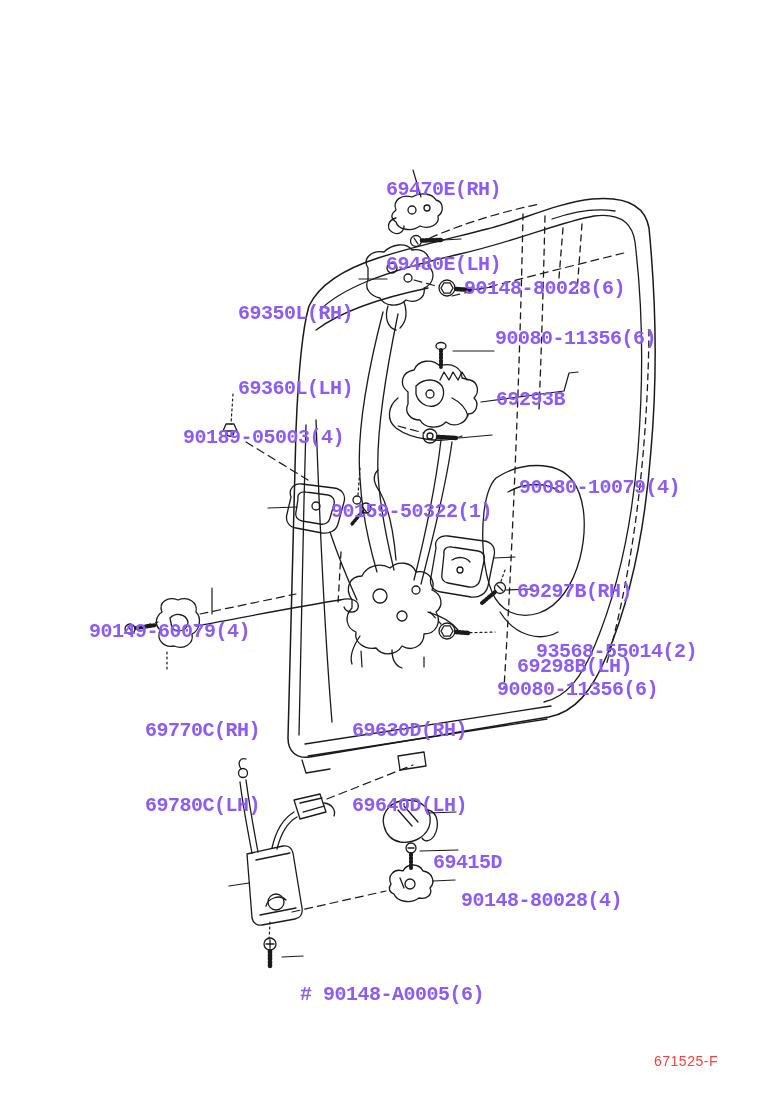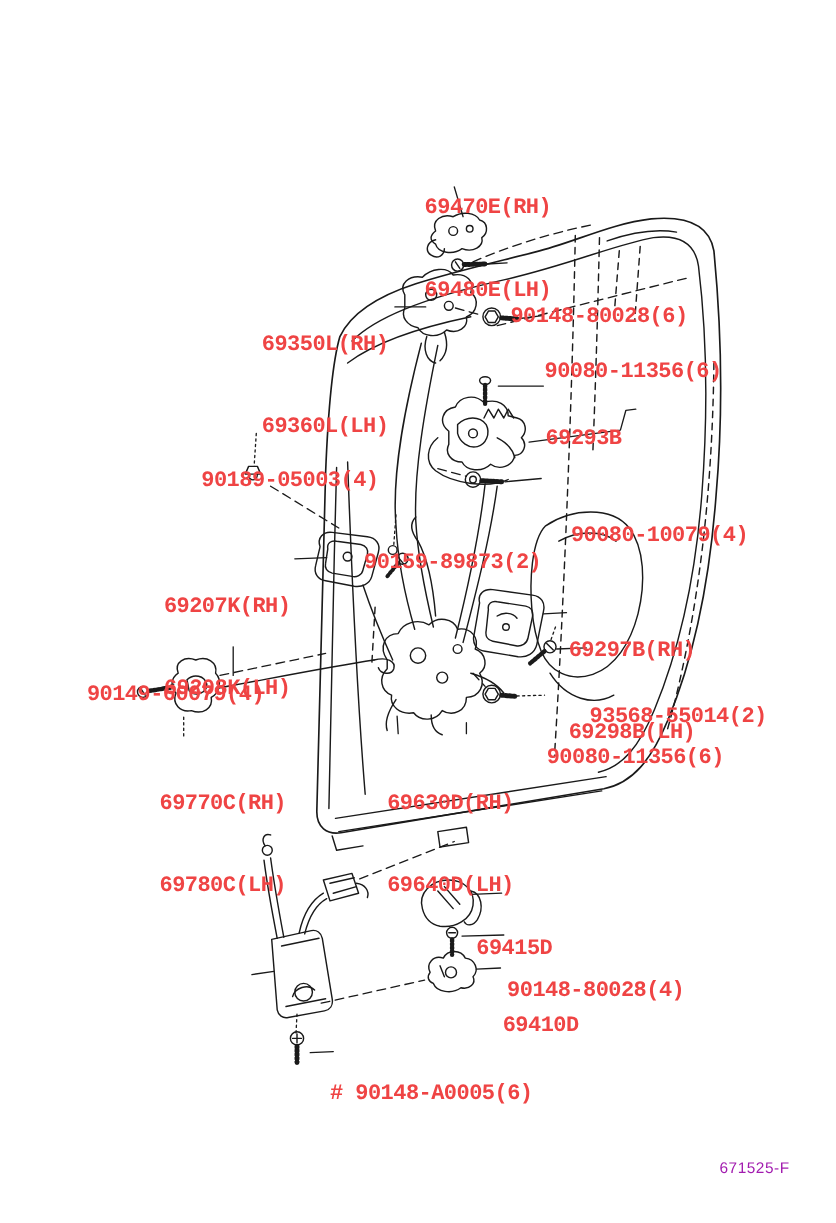--- a/index.html
+++ b/index.html
@@ -7,28 +7,28 @@
     position:relative;
     width:760px;height:1112px;
     background:#ffffff;
     overflow:hidden;
     font-family:"Liberation Mono", monospace;
   }
   #art{position:absolute;left:0;top:0;}
   .lbl{
     position:absolute;
     font:700 20px/25px "Liberation Mono", monospace;
-    color:#ef4444;
+    color:#8b5cf6;
     letter-spacing:-0.5px;
     white-space:pre;
   }
   .doccode{
     position:absolute;
     font:400 14px/16px "Liberation Sans", sans-serif;
-    color:#a21caf;
+    color:#ef4444;
     letter-spacing:0.5px;
   }
 </style>
 </head>
 <body>
 
 <div id="page">
 
   <svg id="art" width="760" height="1112" viewBox="0 0 760 1112" fill="none" stroke="#1a1a1a" stroke-width="1.3" stroke-linecap="round" stroke-linejoin="round">
 
@@ -283,34 +283,30 @@
 
   <div class="lbl" style="left:183px;top:375px">
     <div>90189-05003(4)</div>
   </div>
 
   <div class="lbl" style="left:519px;top:425px">
     <div>90080-10079(4)</div>
   </div>
 
   <div class="lbl" style="left:331px;top:449px">
-    <div>90159-89873(2)</div>
-  </div>
-
-  <div class="lbl" style="left:149px;top:489px">
-    <div>69207K(RH)</div>
-    <div>69208K(LH)</div>
-  </div>
+    <div>90159-50322(1)</div>
+  </div>
+
 
   <div class="lbl" style="left:517px;top:529px">
     <div>69297B(RH)</div>
     <div>69298B(LH)</div>
   </div>
 
-  <div class="lbl" style="left:79px;top:569px">
+  <div class="lbl" style="left:89px;top:569px">
     <div>90149-60079(4)</div>
   </div>
 
   <div class="lbl" style="left:536px;top:589px">
     <div>93568-55014(2)</div>
   </div>
 
   <div class="lbl" style="left:497px;top:627px">
     <div>90080-11356(6)</div>
   </div>
@@ -326,23 +322,20 @@
   </div>
 
   <div class="lbl" style="left:433px;top:800px">
     <div>69415D</div>
   </div>
 
   <div class="lbl" style="left:461px;top:838px">
     <div>90148-80028(4)</div>
   </div>
 
-  <div class="lbl" style="left:457px;top:870px">
-    <div>69410D</div>
-  </div>
 
 
   <div class="lbl" style="left:300px;top:932px">
     <div># 90148-A0005(6)</div>
   </div>
 
   <div class="doccode" style="left:654px;top:1053px">671525-F</div>
 
 </div>
 

